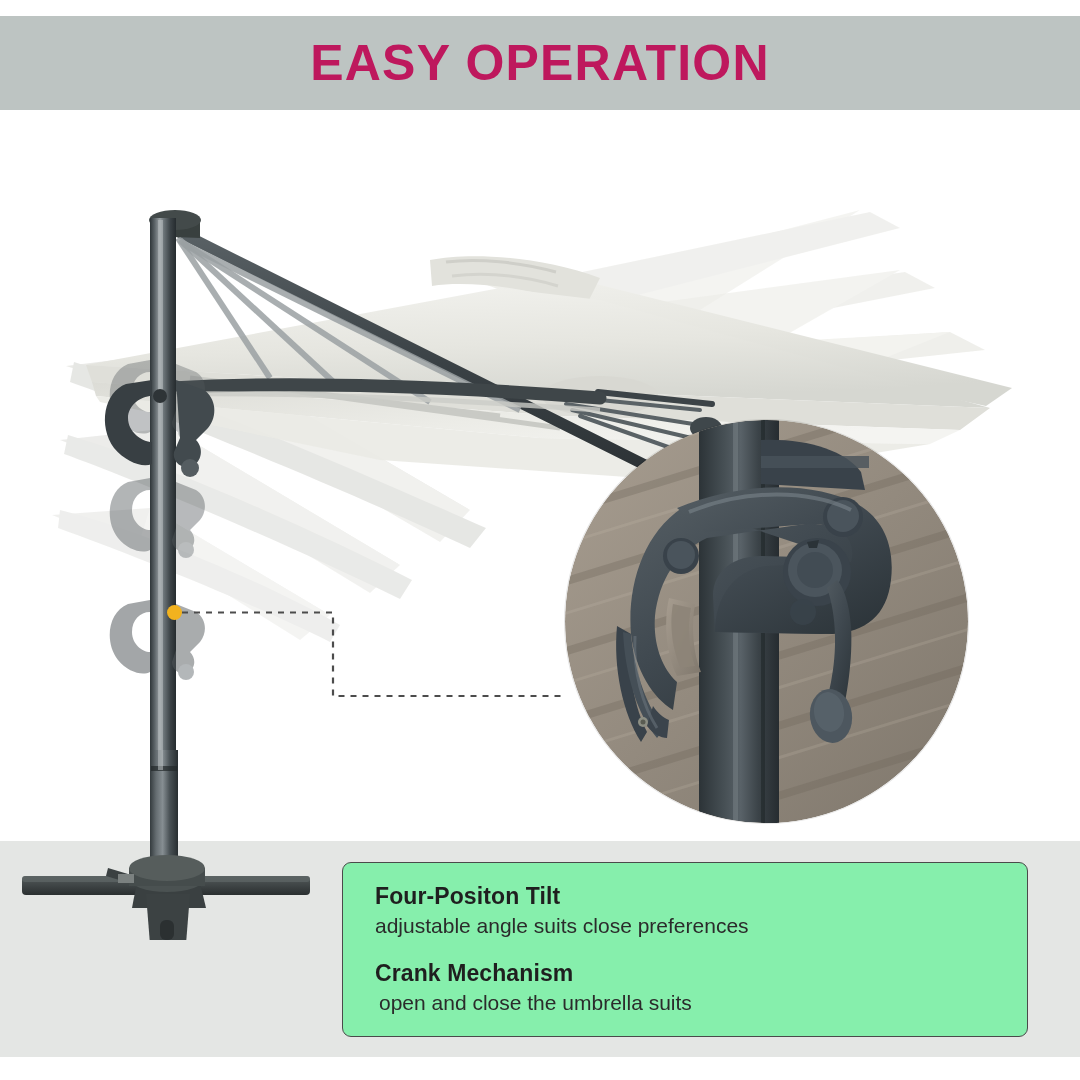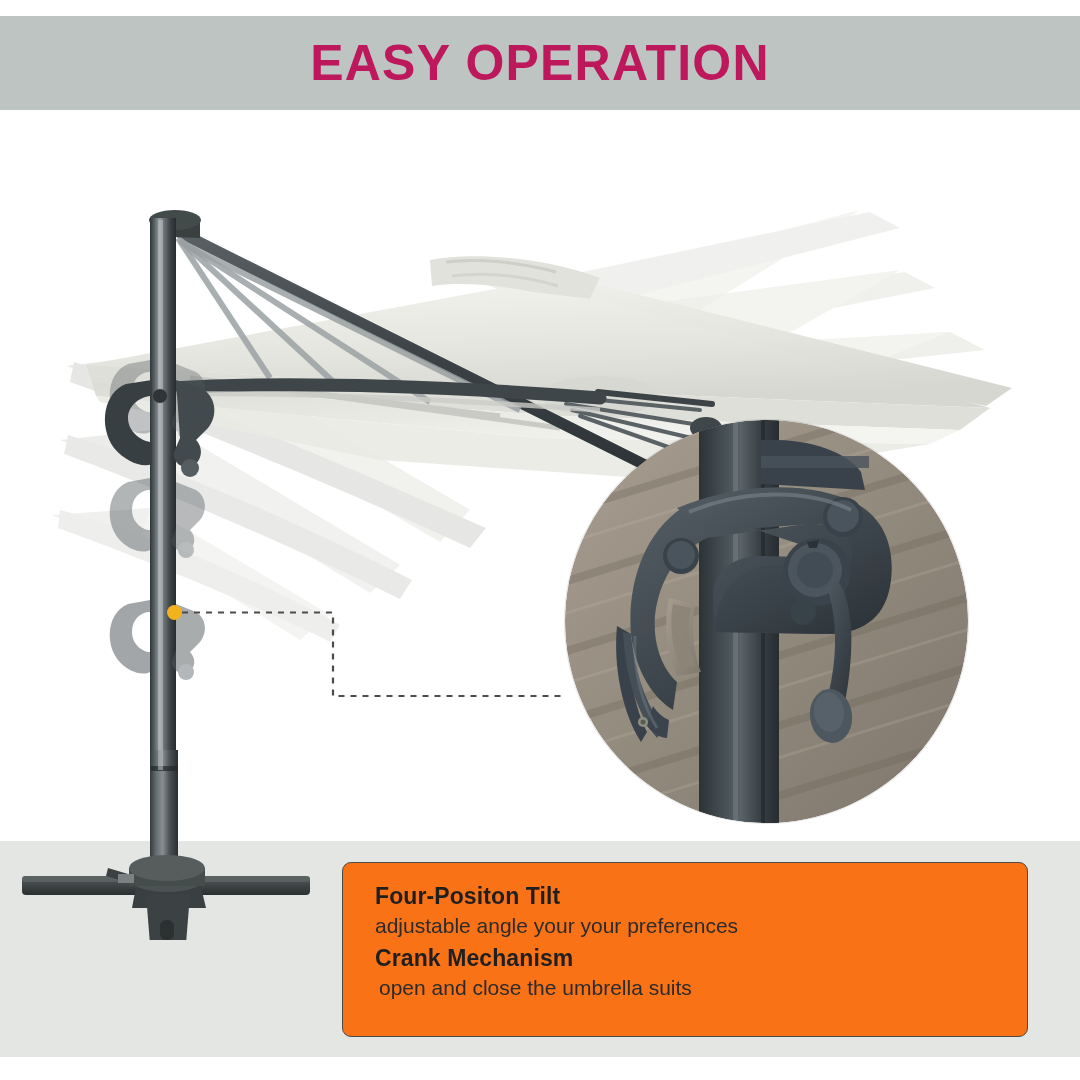--- a/index.html
+++ b/index.html
@@ -70,42 +70,42 @@
     z-index: 7;
     box-shadow: 0 0 0 1px rgba(0,0,0,0.10);
   }
   .detail-circle svg { display:block; }
 
   
   .feature-box {
     position: absolute;
     left: 342px; top: 862px;
     width: 686px; height: 175px;
-    background: #f97316;
+    background: #86efac;
     border: 1.6px solid #4a4a4a;
     border-radius: 9px;
     box-sizing: border-box;
     padding: 19px 0 0 32px;
     z-index: 8;
   }
   .feat-title {
     font-size: 23px;
     font-weight: bold;
     color: #1f1f1f;
     line-height: 1.22;
     letter-spacing: 0.1px;
   }
   .feat-sub {
     font-size: 21px;
     color: #2b2b2b;
     line-height: 1.3;
     margin-top: 2px;
     font-weight: normal;
   }
-  .feat-block + .feat-block { margin-top: 5px; }
+  .feat-block + .feat-block { margin-top: 20px; }
   .feat-sub.indent { padding-left: 4px; }
 </style>
 </head>
 <body>
 
 <div class="stage">
 
   <div class="band-header"></div>
   <div class="band-footer"></div>
 
@@ -366,21 +366,21 @@
 
         <path d="M124,92 C182,68 246,70 286,90" fill="none" stroke="#79838a" stroke-width="4" opacity="0.6"></path>
         <path d="M70,216 C68,252 78,286 92,308" fill="none" stroke="#707a82" stroke-width="3" opacity="0.5"></path>
       </g>
     </svg>
   </div>
 
   <div class="feature-box">
     <div class="feat-block">
       <div class="feat-title">Four-Positon Tilt</div>
-      <div class="feat-sub">adjustable angle your your preferences</div>
+      <div class="feat-sub">adjustable angle suits close preferences</div>
     </div>
     <div class="feat-block">
       <div class="feat-title">Crank Mechanism</div>
       <div class="feat-sub indent">open and close the umbrella  suits</div>
     </div>
   </div>
 
 </div>
 
 </body></html>

